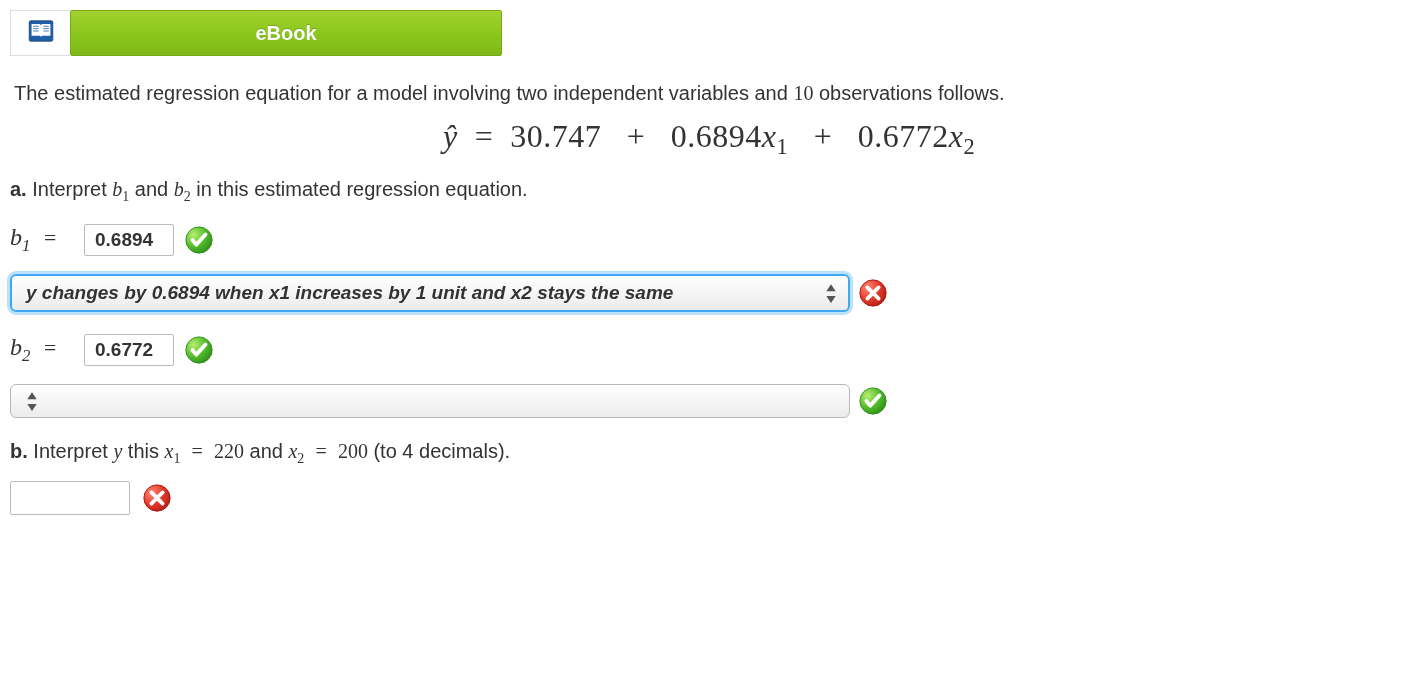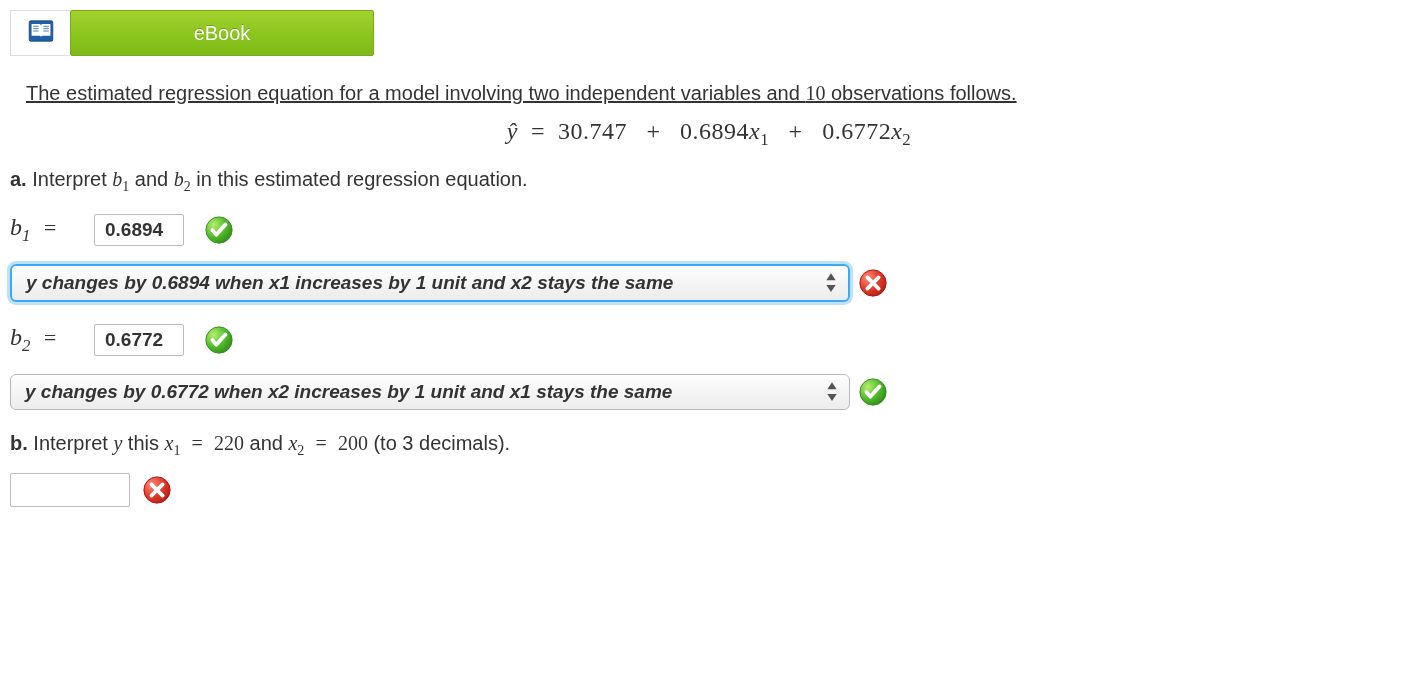--- a/index.html
+++ b/index.html
@@ -24,52 +24,52 @@
     width: 60px;
     background: #fff;
     border: 1px solid #ddd;
     display: flex;
     align-items: center;
     justify-content: center;
     border-right: none;
   }
   .ebook-icon-wrap svg { width: 26px; height: 22px; }
   .ebook-btn {
-    width: 304px;
+    width: 432px;
     background: linear-gradient(to bottom, #a3d12f 0%, #8cc71d 50%, #7fb91a 100%);
     color: #fff;
-    font-weight: normal;
+    font-weight: bold;
     font-size: 20px;
     display: flex;
     align-items: center;
     justify-content: center;
     border: 1px solid #7aa818;
     border-radius: 2px;
     text-shadow: 0 -1px 0 rgba(0,0,0,0.2);
   }
 
-  .intro { margin: 6px 0 10px 16px; line-height: 1.5; text-decoration: underline; }
+  .intro { margin: 6px 0 10px 4px; line-height: 1.5; }
 
   .equation {
     text-align: center;
     font-family: Georgia, 'Times New Roman', serif;
-    font-size: 24px;
+    font-size: 32px;
     margin: 10px 0 18px 0;
     letter-spacing: 0.5px;
   }
   .equation .math-i { font-style: italic; }
   sub { font-size: 0.7em; vertical-align: sub; }
 
   .part-label { font-weight: bold; }
   .part-a { margin-bottom: 19px; }
 
   .coeff-row {
     display: flex;
     align-items: center;
-    gap: 20px;
+    gap: 10px;
     margin: 18px 0;
   }
   .coeff-var {
     font-family: Georgia, 'Times New Roman', serif;
     font-style: italic;
     font-size: 24px;
     width: 64px;
   }
   .coeff-eq {
     font-family: Georgia, 'Times New Roman', serif;
@@ -254,21 +254,20 @@
   <span class="status-icon">
     <svg viewBox="0 0 32 32">
       <circle cx="16" cy="16" r="14" fill="url(#gGreen1)" stroke="#2f8d18"></circle>
       <path d="M9 16 l4 5 l10 -11" fill="none" stroke="#fff" stroke-width="4" stroke-linecap="round" stroke-linejoin="round"></path>
     </svg>
   </span>
 </div>
 
 <div class="select-row">
   <div class="select-box">
-    <span>y changes by 0.6772 when x2 increases by 1 unit and x1 stays the same</span>
     <span class="sort-arrows">
       <svg viewBox="0 0 12 20">
         <path d="M6 2 L10 8 L2 8 Z" fill="#555"></path>
         <path d="M6 18 L2 12 L10 12 Z" fill="#555"></path>
       </svg>
     </span>
   </div>
   <span class="status-icon">
     <svg viewBox="0 0 32 32">
       <circle cx="16" cy="16" r="14" fill="url(#gGreen1)" stroke="#2f8d18"></circle>
@@ -282,21 +281,21 @@
   <span> Interpret </span>
   <span class="serif-i">y</span>
   <span> this </span>
   <span class="serif-i">x</span><sub class="serif">1</sub>
   &nbsp;<span class="serif">=</span>&nbsp;
   <span class="serif">220</span>
   <span> and </span>
   <span class="serif-i">x</span><sub class="serif">2</sub>
   &nbsp;<span class="serif">=</span>&nbsp;
   <span class="serif">200</span>
-  <span> (to 3 decimals).</span>
+  <span> (to 4 decimals).</span>
 </div>
 
 <div class="input-row">
   <input class="text-input" type="text" value="" style="">
   <span class="status-icon">
     <svg viewBox="0 0 32 32">
       <circle cx="16" cy="16" r="14" fill="url(#gRed1)" stroke="#a11"></circle>
       <path d="M10 10 L22 22 M22 10 L10 22" stroke="#fff" stroke-width="4" stroke-linecap="round"></path>
     </svg>
   </span>

